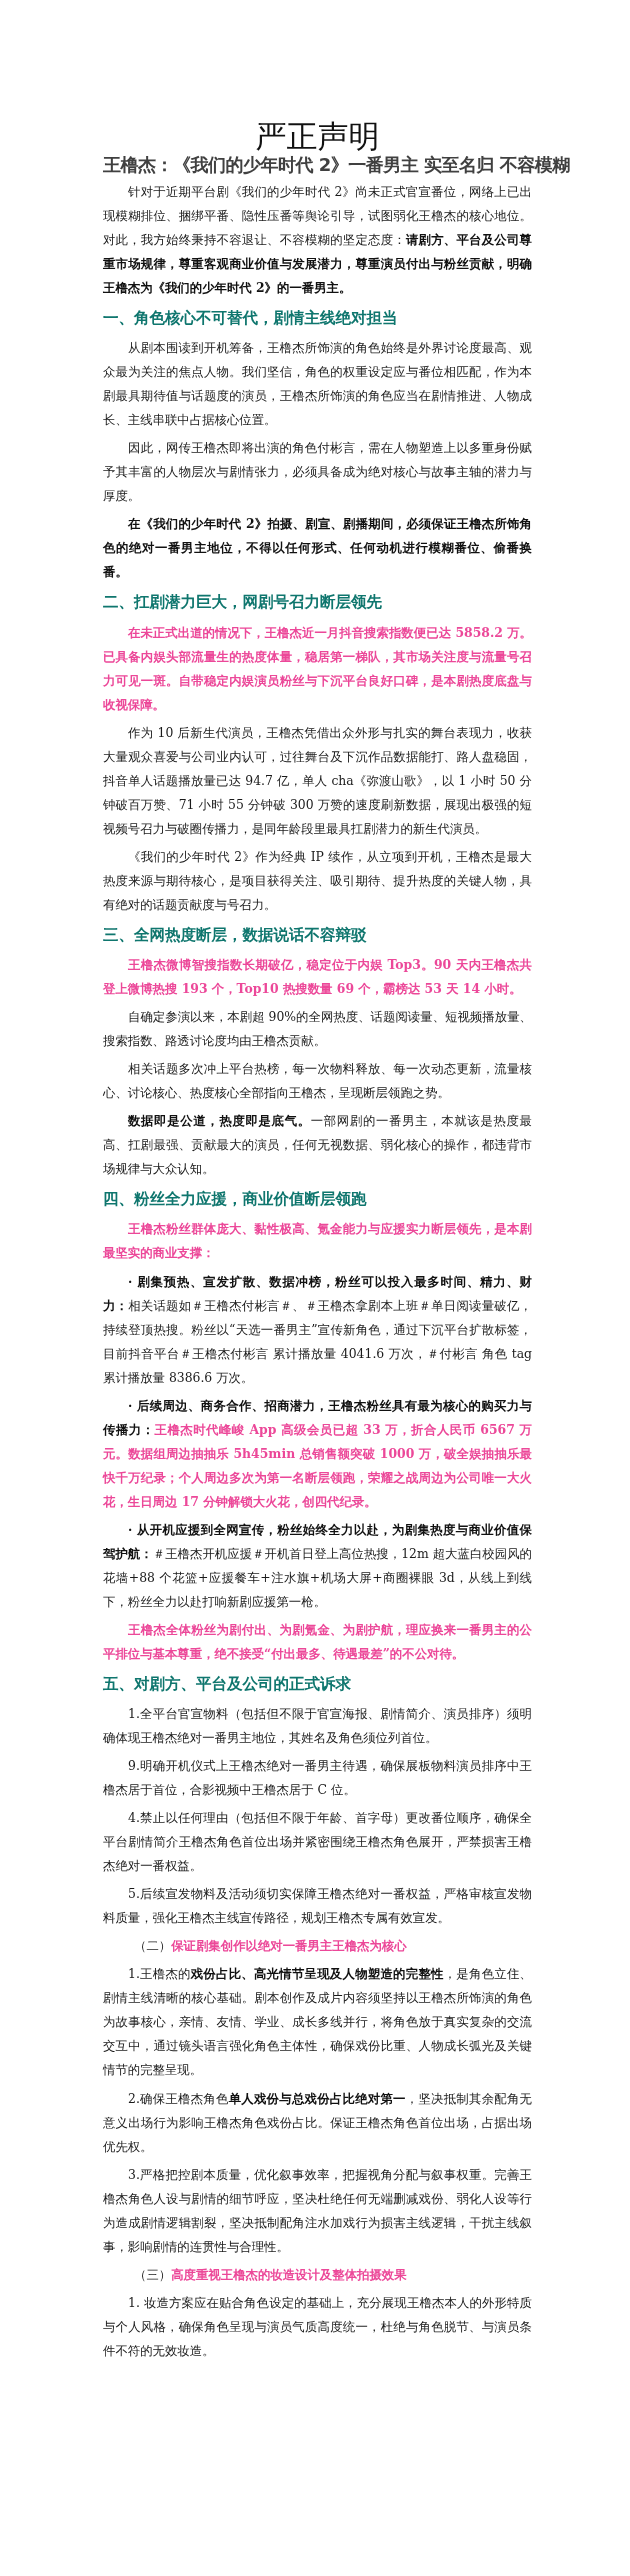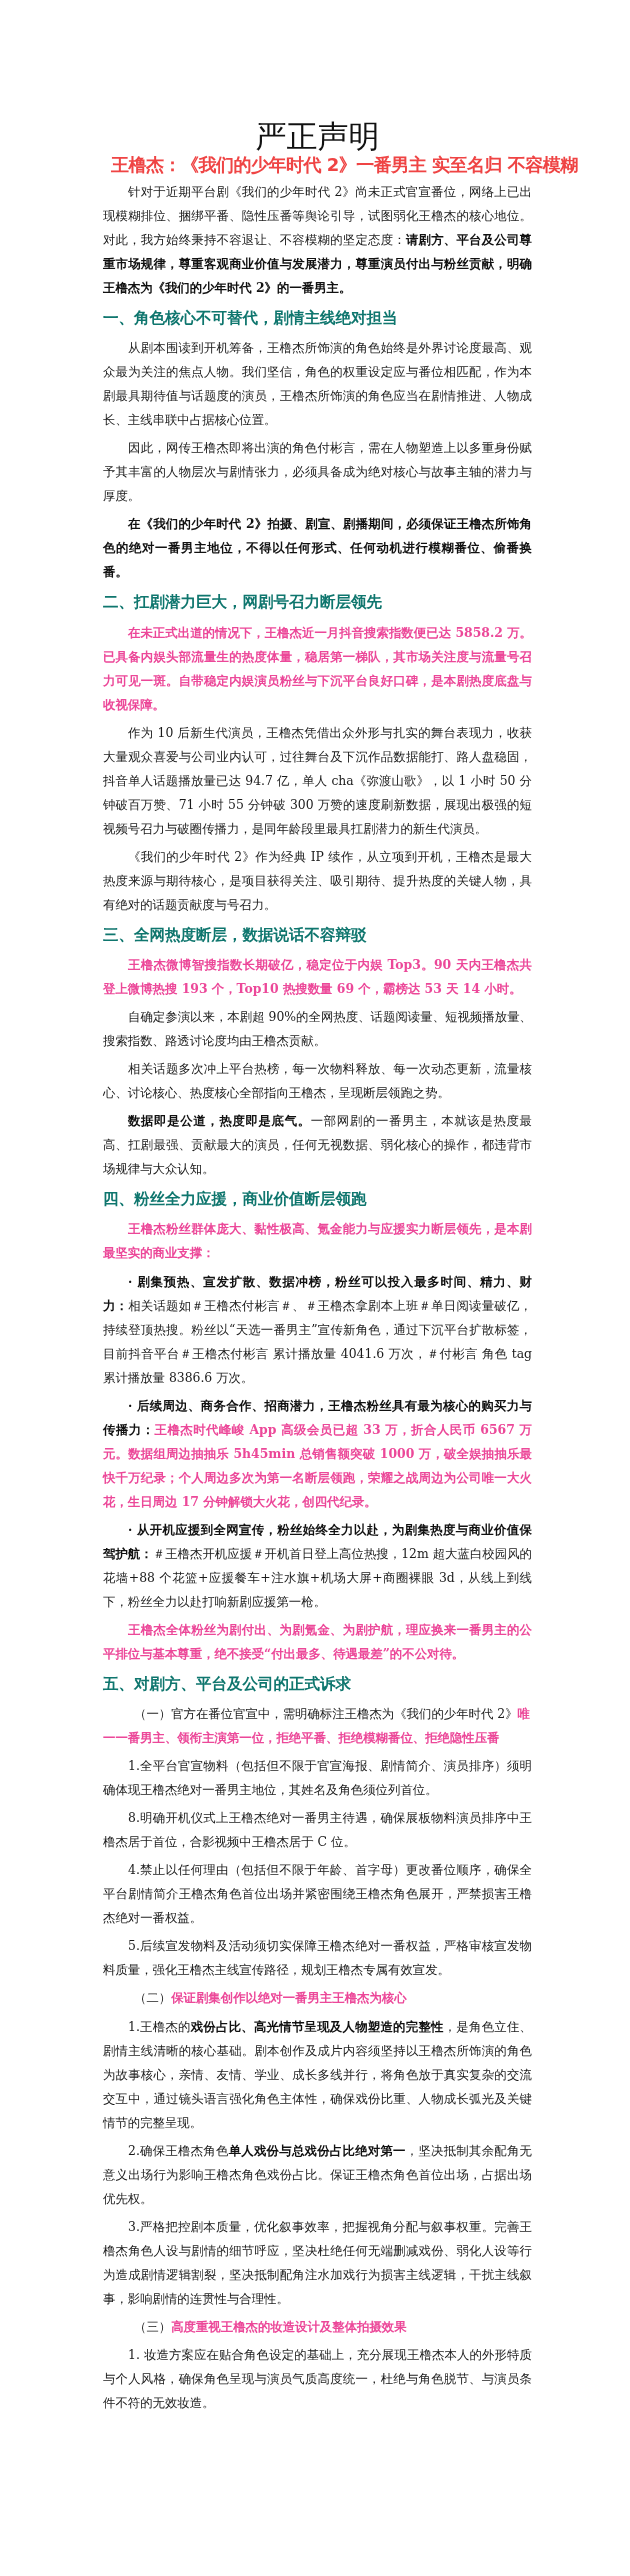--- a/index.html
+++ b/index.html
@@ -2,23 +2,23 @@
 <html style="font-size:8.2px"><head>
   <meta charset="utf-8">
   <style>
     html, body { margin: 0; padding: 0; background: #ffffff; }
     body { width: 631px; height: 3499px; position: relative; overflow: hidden;
            font-family: "DejaVu Serif", "Liberation Serif", serif; color: #1a1a1a; }
     .page { position: absolute; left: 103px; top: 0; width: 429px; }
     .title { position: absolute; left: 0; width: 429px; top: 97px; text-align: center;
              font-family: "DejaVu Sans", "Liberation Sans", sans-serif;
              font-size: 31px; line-height: 37px; font-weight: normal; color: #111; }
-    .subtitle { position: absolute; left: 8px; width: 429px; top: 152px; text-align: center;
+    .subtitle { position: absolute; left: 0; width: 429px; top: 152px; text-align: center;
                 font-family: "DejaVu Sans", "Liberation Sans", sans-serif;
-                font-size: 18px; line-height: 25px; font-weight: bold; color: #ef4444; white-space: nowrap; letter-spacing: -0.5px; }
+                font-size: 18px; line-height: 25px; font-weight: bold; color: #404040; white-space: nowrap; letter-spacing: -0.5px; }
     .body { position: absolute; left: 0; top: 180px; width: 429px; }
     .para { font-size: 12.4px; line-height: 24px; text-align: justify; margin: 0 0 4.1px 0;
             text-indent: 25px; word-break: break-all; }
     .para.bullet { text-indent: 25px; }
     .heading { font-family: "DejaVu Sans", "Liberation Sans", sans-serif;
                font-size: 15.5px; line-height: 29px; font-weight: bold; margin: 3.1px 0 3.1px 0; color: #0f766e; }
     .subhead { font-size: 12.4px; line-height: 24px; text-indent: 31px; margin: 0 0 4.1px 0; }
     .r-normal { font-weight: normal; color: #1a1a1a; }
     .r-bold { font-weight: bold; color: #111; }
     .r-red { font-weight: bold; color: #ec4899; }
@@ -44,23 +44,22 @@
       <p class="para"><span class="r-normal">自确定参演以来，本剧超 90%的全网热度、话题阅读量、短视频播放量、搜索指数、路透讨论度均由王橹杰贡献。</span></p>
       <p class="para"><span class="r-normal">相关话题多次冲上平台热榜，每一次物料释放、每一次动态更新，流量核心、讨论核心、热度核心全部指向王橹杰，呈现断层领跑之势。</span></p>
       <p class="para"><span class="r-bold">数据即是公道，热度即是底气。</span><span class="r-normal">一部网剧的一番男主，本就该是热度最高、扛剧最强、贡献最大的演员，任何无视数据、弱化核心的操作，都违背市场规律与大众认知。</span></p>
       <div class="heading">四、粉丝全力应援，商业价值断层领跑</div>
       <p class="para"><span class="r-red">王橹杰粉丝群体庞大、黏性极高、氪金能力与应援实力断层领先，是本剧最坚实的商业支撑：</span></p>
       <p class="para bullet"><span class="r-bold">·  剧集预热、宣发扩散、数据冲榜，粉丝可以投入最多时间、精力、财力：</span><span class="r-normal">相关话题如＃王橹杰付彬言＃、＃王橹杰拿剧本上班＃单日阅读量破亿，持续登顶热搜。粉丝以“天选一番男主”宣传新角色，通过下沉平台扩散标签，目前抖音平台＃王橹杰付彬言 累计播放量 4041.6 万次，＃付彬言 角色 tag 累计播放量 8386.6 万次。</span></p>
       <p class="para bullet"><span class="r-bold">·  后续周边、商务合作、招商潜力，王橹杰粉丝具有最为核心的购买力与传播力：</span><span class="r-red">王橹杰时代峰峻 App 高级会员已超 33 万，折合人民币 6567 万元。数据组周边抽抽乐 5h45min 总销售额突破 1000 万，破全娱抽抽乐最快千万纪录；个人周边多次为第一名断层领跑，荣耀之战周边为公司唯一大火花，生日周边 17 分钟解锁大火花，创四代纪录。</span></p>
       <p class="para bullet"><span class="r-bold">·  从开机应援到全网宣传，粉丝始终全力以赴，为剧集热度与商业价值保驾护航：</span><span class="r-normal">＃王橹杰开机应援＃开机首日登上高位热搜，12m 超大蓝白校园风的花墙+88 个花篮+应援餐车+注水旗+机场大屏+商圈裸眼 3d，从线上到线下，粉丝全力以赴打响新剧应援第一枪。</span></p>
       <p class="para"><span class="r-red">王橹杰全体粉丝为剧付出、为剧氪金、为剧护航，理应换来一番男主的公平排位与基本尊重，绝不接受“付出最多、待遇最差”的不公对待。</span></p>
       <div class="heading">五、对剧方、平台及公司的正式诉求</div>
-      <p class="subhead"><span class="r-normal">（一）官方在番位官宣中，需明确标注王橹杰为《我们的少年时代 2》</span><span class="r-red">唯一一番男主、领衔主演第一位，拒绝平番、拒绝模糊番位、拒绝隐性压番</span></p>
       <p class="para"><span class="r-normal">1.全平台官宣物料（包括但不限于官宣海报、剧情简介、演员排序）须明确体现王橹杰绝对一番男主地位，其姓名及角色须位列首位。</span></p>
-      <p class="para"><span class="r-normal">8.明确开机仪式上王橹杰绝对一番男主待遇，确保展板物料演员排序中王橹杰居于首位，合影视频中王橹杰居于 C 位。</span></p>
+      <p class="para"><span class="r-normal">9.明确开机仪式上王橹杰绝对一番男主待遇，确保展板物料演员排序中王橹杰居于首位，合影视频中王橹杰居于 C 位。</span></p>
       <p class="para"><span class="r-normal">4.禁止以任何理由（包括但不限于年龄、首字母）更改番位顺序，确保全平台剧情简介王橹杰角色首位出场并紧密围绕王橹杰角色展开，严禁损害王橹杰绝对一番权益。</span></p>
       <p class="para"><span class="r-normal">5.后续宣发物料及活动须切实保障王橹杰绝对一番权益，严格审核宣发物料质量，强化王橹杰主线宣传路径，规划王橹杰专属有效宣发。</span></p>
       <p class="subhead"><span class="r-normal">（二）</span><span class="r-red">保证剧集创作以绝对一番男主王橹杰为核心</span></p>
       <p class="para"><span class="r-normal">1.王橹杰的</span><span class="r-bold">戏份占比、高光情节呈现及人物塑造的完整性</span><span class="r-normal">，是角色立住、剧情主线清晰的核心基础。剧本创作及成片内容须坚持以王橹杰所饰演的角色为故事核心，亲情、友情、学业、成长多线并行，将角色放于真实复杂的交流交互中，通过镜头语言强化角色主体性，确保戏份比重、人物成长弧光及关键情节的完整呈现。</span></p>
       <p class="para"><span class="r-normal">2.确保王橹杰角色</span><span class="r-bold">单人戏份与总戏份占比绝对第一</span><span class="r-normal">，坚决抵制其余配角无意义出场行为影响王橹杰角色戏份占比。保证王橹杰角色首位出场，占据出场优先权。</span></p>
       <p class="para"><span class="r-normal">3.严格把控剧本质量，优化叙事效率，把握视角分配与叙事权重。完善王橹杰角色人设与剧情的细节呼应，坚决杜绝任何无端删减戏份、弱化人设等行为造成剧情逻辑割裂，坚决抵制配角注水加戏行为损害主线逻辑，干扰主线叙事，影响剧情的连贯性与合理性。</span></p>
       <p class="subhead"><span class="r-normal">（三）</span><span class="r-red">高度重视王橹杰的妆造设计及整体拍摄效果</span></p>
       <p class="para"><span class="r-normal">1. 妆造方案应在贴合角色设定的基础上，充分展现王橹杰本人的外形特质与个人风格，确保角色呈现与演员气质高度统一，杜绝与角色脱节、与演员条件不符的无效妆造。</span></p>
       <p class="para"></p>
     </div>

